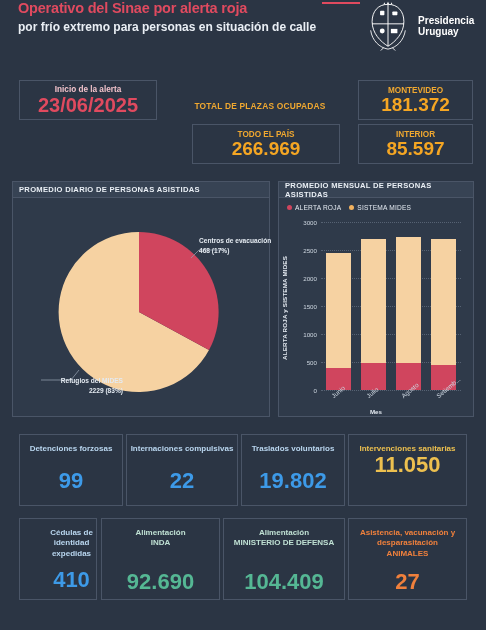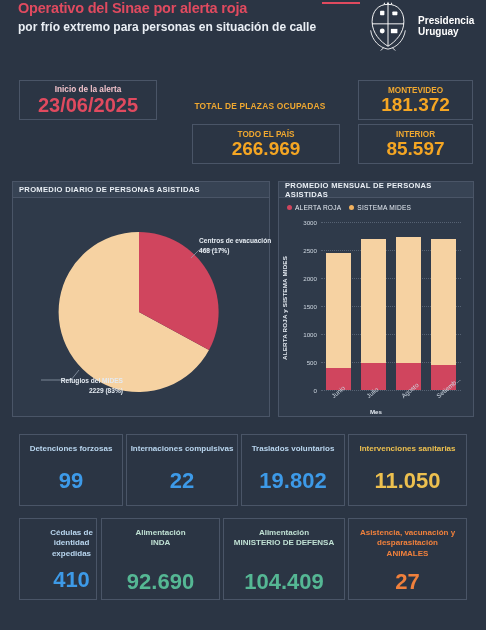--- a/index.html
+++ b/index.html
@@ -260,21 +260,21 @@
     <div class="cbox" style="left:126px;top:4px;width:112px;height:72px;">
       <div class="ctitle blue-t">Internaciones compulsivas</div>
       <div class="cval blue" style="margin-top:16px;">22</div>
     </div>
     <div class="cbox" style="left:241px;top:4px;width:104px;height:72px;">
       <div class="ctitle blue-t">Traslados voluntarios</div>
       <div class="cval blue" style="margin-top:16px;">19.802</div>
     </div>
     <div class="cbox" style="left:348px;top:4px;width:119px;height:72px;">
       <div class="ctitle yell-t">Intervenciones sanitarias</div>
-      <div class="cval yell" style="margin-top:16px;">11.050</div>
+      <div class="cval yell" style="">11.050</div>
     </div>
 
     <div class="cbox" style="left:19px;top:88px;width:78px;height:82px;padding-left:27px;">
       <div class="ctitle blue-t">
         <div>Cédulas de</div>
         <div>identidad</div>
         <div>expedidas</div>
       </div>
       <div class="cval blue" style="margin-top:10px;">410</div>
     </div>

